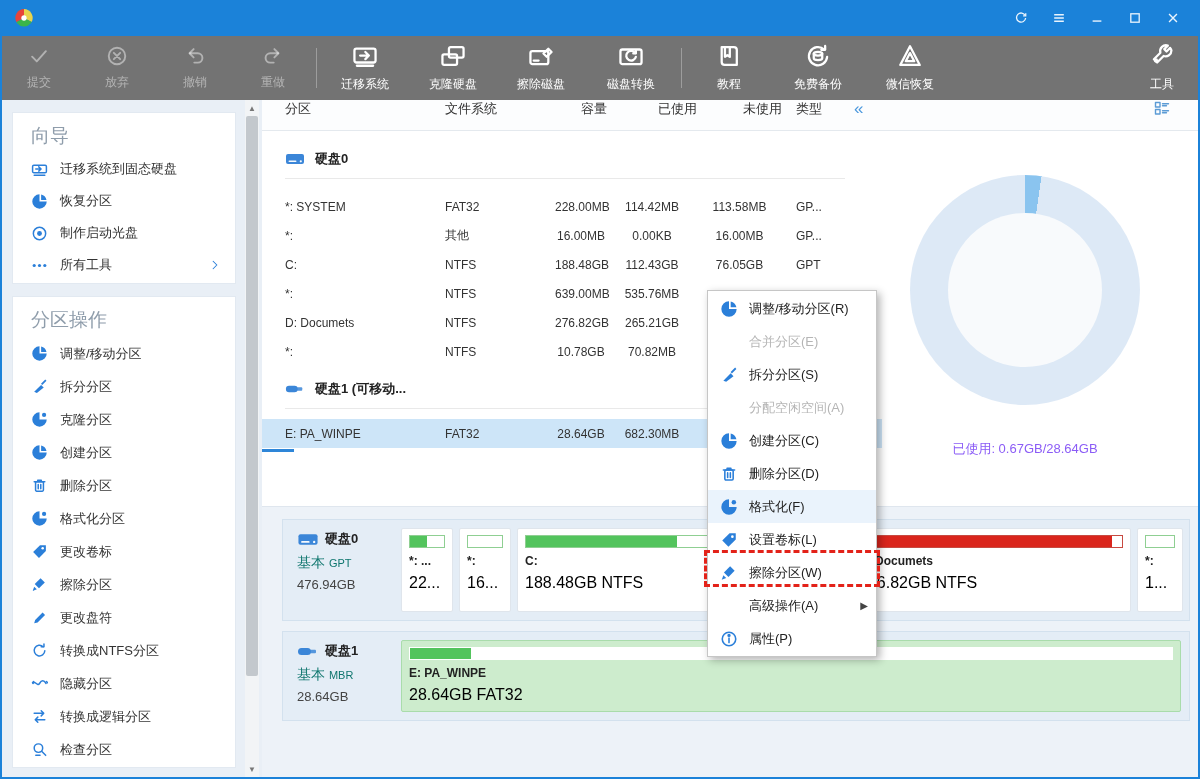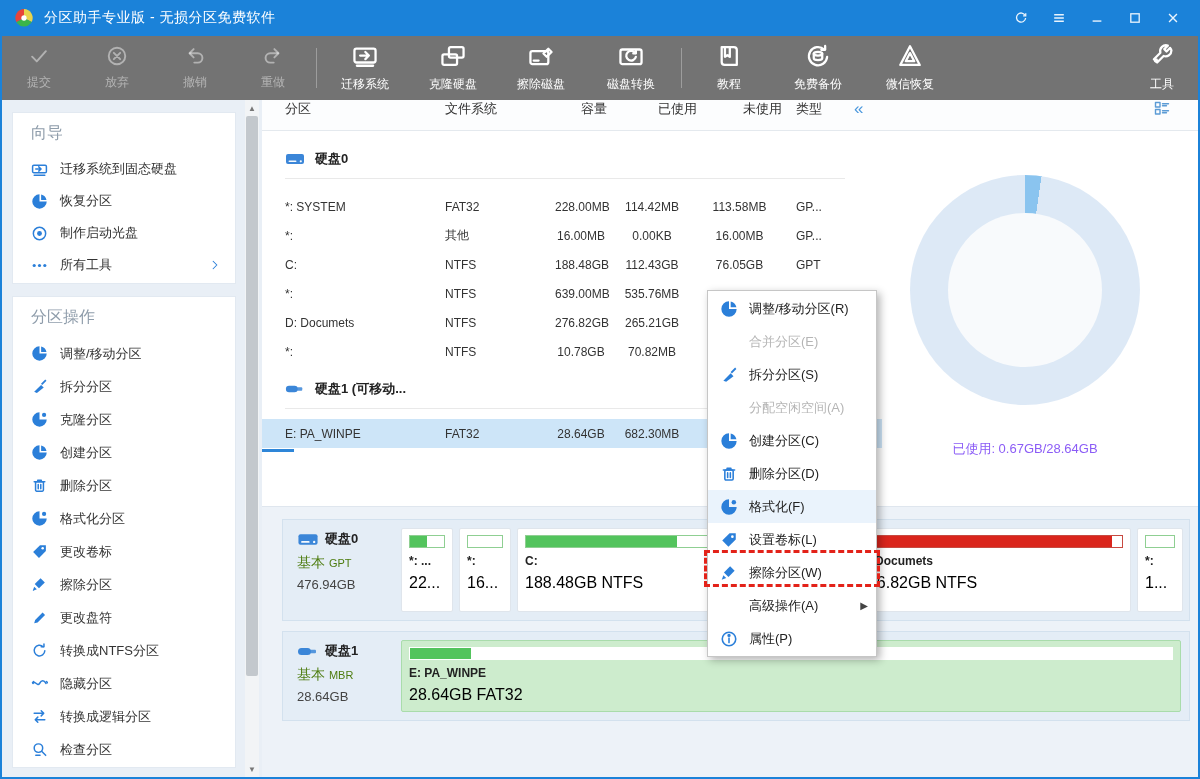--- a/index.html
+++ b/index.html
@@ -18,21 +18,21 @@
   .tbtn svg{width:26px;height:26px}
   .tbtn.sm svg{width:22px;height:22px}
   .tbtn.disabled{color:rgba(255,255,255,.45)}
   .tbsep{width:1px;background:rgba(255,255,255,.3);margin:12px 4px}
   .tb-right{margin-left:auto;display:flex}
   
   .sidebar{position:absolute;left:0;top:100px;width:260px;height:677px;background:#e9eff6;overflow:hidden}
   .card{position:absolute;left:10px;width:224px;background:#fff;border:1px solid #e2e9f1;overflow:hidden}
   .card1{top:12px;height:172px}
   .card2{top:196px;height:472px}
-  .sec-title{position:absolute;left:18px;top:10px;font-size:16px;color:#8f9dab}
+  .sec-title{position:absolute;left:18px;top:10px;font-size:19px;color:#8f9dab}
   .s-items{position:absolute;left:0;top:40px;right:0}
   .s-item{height:32px;display:flex;align-items:center;gap:12px;padding-left:18px;font-size:13px;color:#333;cursor:pointer}
   .card2 .s-item{height:33px}
   .s-item .ic{width:17px;height:17px;color:#2b7fd9;flex:0 0 17px}
   .s-item .ic svg{width:17px;height:17px;display:block}
   .s-item .chev{margin-left:auto;margin-right:14px;color:#2b7fd9;width:12px;height:12px}
   
   .sb-scroll{position:absolute;right:3px;top:0;width:14px;height:677px;background:#f2f4f6}
   .sb-thumb{position:absolute;left:1px;top:16px;width:12px;height:560px;background:#c3c8cd;border-radius:2px}
   .sb-arrow{position:absolute;left:0;width:14px;height:14px;color:#777;font-size:8px;display:flex;align-items:center;justify-content:center}
@@ -61,21 +61,21 @@
   
   .bottom{position:absolute;left:0;top:406px;width:100%;height:271px;background:#edf2f8;border-top:1px solid #dfe6ee}
   .drow{position:absolute;left:20px;width:908px;background:#e4edf6;border:1px solid #d3e1ee;display:flex}
   .drow0{top:12px;height:102px}
   .drow1{top:124px;height:90px}
   .dinfo{width:118px;padding:10px 0 0 14px;flex:0 0 118px}
   .dinfo .l1{display:flex;align-items:center;gap:6px;font-size:13px;font-weight:bold;color:#222}
   .dinfo .l1 .ic{width:22px;height:17px;color:#3b86d8}
   .dinfo .l1 .ic svg{width:22px;height:17px;display:block}
   .dinfo .l2{font-size:14px;color:#333;margin-top:6px}
-  .dinfo .l2 span{font-size:11px;color:#4d7c0f}
+  .dinfo .l2 span{font-size:11px;color:#0f766e}
   .dinfo .l3{font-size:13px;color:#444;margin-top:5px}
   .parts{flex:1;display:flex;gap:6px;padding:8px 8px 8px 0;align-items:stretch}
   .pcard{background:#fff;border:1px solid #dfe5ec;border-radius:2px;padding:6px 7px;overflow:hidden;cursor:pointer}
   .pcard .pbar{height:13px;border:1px solid #8fcf92;background:#fff;margin-bottom:6px}
   .pcard .pfill{height:100%;background:#53c45d}
   .pcard.red .pbar{border-color:#c74a41}
   .pcard.red .pfill{background:#da251c}
   .pcard .pl1{font-size:12px;font-weight:bold;color:#222;white-space:nowrap}
   .pcard .pl2{font-size:16px;color:#000000;margin-top:6px;white-space:nowrap}
   .pcard.sel{background:#cdeccd;border-color:#a9dcab}
@@ -98,21 +98,20 @@
 
   <div class="titlebar">
     <span class="logo">
       <svg viewBox="0 0 18 18">
           <path fill="#e8d44d" d="M9 9L9 1A8 8 0 0 1 15.9 12.7Z"></path>
           <path fill="#3ab54a" d="M9 9l6.9 3.7A8 8 0 0 1 2.1 12.7Z"></path>
           <path fill="#e8443a" d="M9 9L2.1 12.7A8 8 0 0 1 9 1Z"></path>
           <circle cx="9" cy="9" r="2.4" fill="#fff"></circle>
         </svg>
     </span>
-    <span class="title">分区助手专业版 - 无损分区免费软件</span>
     <div class="wincontrols">
       <span class="wbtn">
           <svg viewBox="0 0 16 16" fill="none" stroke="currentColor" stroke-width="1.5">
             <path d="M12.8 5.2A5.2 5.2 0 1 0 13.3 8"></path>
             <path d="M13.4 2.6v3h-3"></path>
           </svg>
         </span>
       <span class="wbtn">
           <svg viewBox="0 0 16 16" stroke="currentColor" stroke-width="1.8">
             <path d="M2.5 4.2h11M2.5 8h11M2.5 11.8h11"></path>

